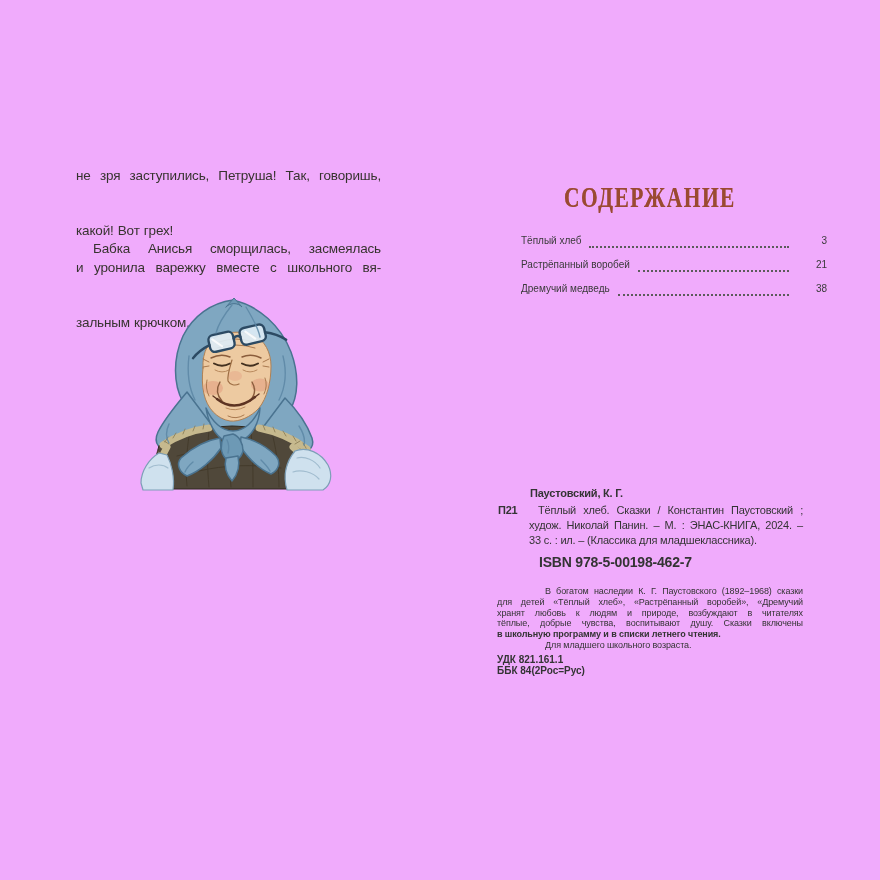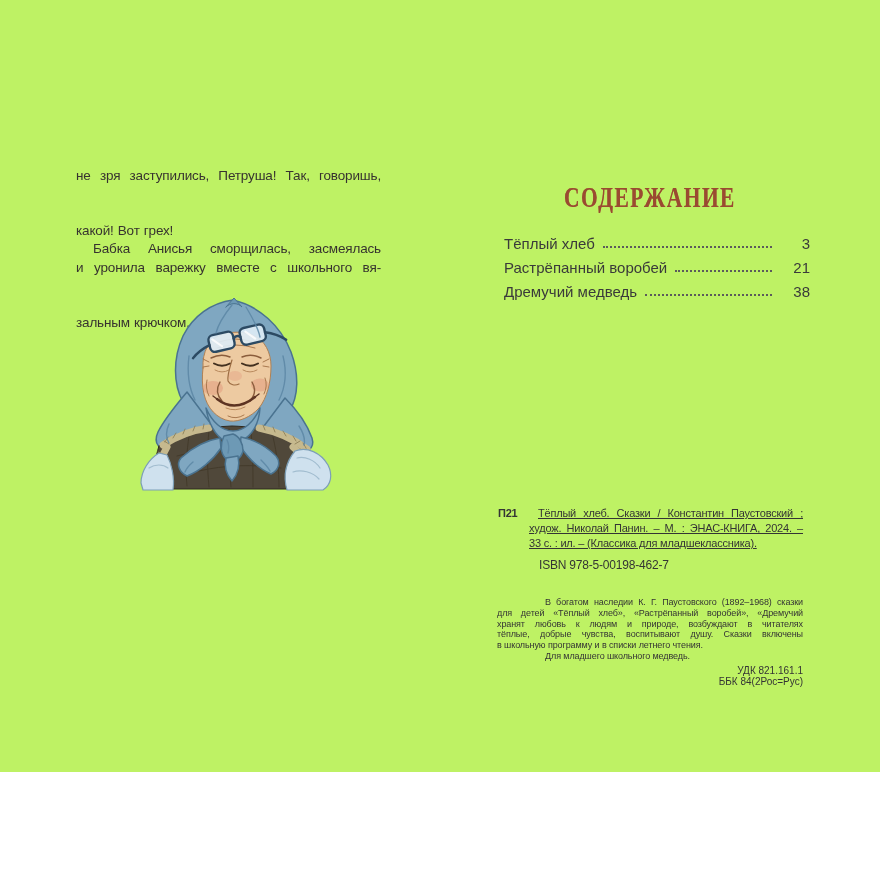--- a/index.html
+++ b/index.html
@@ -1,56 +1,56 @@
 <!DOCTYPE html>
 <html><head>
 <meta charset="utf-8">
 <style>
   html,body{margin:0;padding:0;background:#ffffff;}
-  #canvas{position:relative;width:880px;height:772px;background:#bef264;overflow:hidden;
+  #canvas{position:relative;width:880px;height:880px;background:#f0abfc;overflow:hidden;
           font-family:"Liberation Sans",sans-serif;color:#37332f;}
 
   
   .left-text{position:absolute;left:76px;top:167px;width:305px;
              font-size:13.5px;line-height:18.7px;letter-spacing:-0.15px;word-spacing:0.5px;}
   .tline{text-align:justify;text-align-last:justify;white-space:normal;}
   .tline.last{text-align-last:left;margin-top:36px;}
   .tline.indent{padding-left:17px;}
 
   
   .illo{position:absolute;left:129px;top:296px;width:212px;height:196px;}
 
   
   .toc-heading{position:absolute;left:497px;top:181px;width:306px;text-align:center;
                font-family:"Liberation Serif",serif;font-weight:700;font-size:29px;
                letter-spacing:2px;transform:scaleX(0.74);transform-origin:50% 50%;
                text-shadow:0 0 0.4px rgba(154,74,49,.6);}
-  .toc-list{position:absolute;left:504px;top:235px;width:306px;font-size:15px;color:#3a3a3a;}
+  .toc-list{position:absolute;left:521px;top:235px;width:306px;font-size:10px;color:#3a3a3a;}
   .toc-row{display:flex;align-items:baseline;margin-bottom:9.5px;height:14.5px;}
   .toc-title{white-space:nowrap;}
   .toc-dots{flex:1;border-bottom:2px dotted #5b5b5b;margin:0 12px 2px 8px;align-self:flex-end;}
   .toc-page{width:26px;text-align:right;}
 
   
   .imprint{position:absolute;left:497px;top:486px;width:306px;font-size:11px;
            line-height:15px;color:#343434;letter-spacing:-0.2px;}
   .imp-author{font-weight:700;margin-left:33px;}
-  .imp-ref{position:relative;margin-top:20px;text-decoration:underline;}
+  .imp-ref{position:relative;margin-top:2px;}
   .imp-code{position:absolute;left:1px;top:0;font-weight:700;}
   .imp-desc{margin-left:32px;width:274px;}
   .dline{text-align:justify;text-align-last:justify;}
   .dline.first{text-indent:9px;}
   .dline.last{text-align-last:left;}
-  .imp-isbn{font-weight:400;margin:7px 0 0 42px;font-size:12px;}
-  .annotation{margin-top:24px;font-size:9px;line-height:10.8px;letter-spacing:-0.1px;}
+  .imp-isbn{font-weight:700;margin:7px 0 0 42px;font-size:14px;}
+  .annotation{margin-top:16px;font-size:9px;line-height:10.8px;letter-spacing:-0.1px;}
   .aline{text-align:justify;text-align-last:justify;}
   .aline.first{text-indent:48px;}
-  .aline.last{text-align-last:left;}
+  .aline.last{text-align-last:left;font-weight:bold;}
   .audience{text-indent:48px;}
-  .udcbbk{margin-top:3px;text-align:right;font-weight:400;font-size:10px;line-height:11.5px;
+  .udcbbk{margin-top:3px;text-align:left;font-weight:700;font-size:10px;line-height:11.5px;
           letter-spacing:0;}
 </style>
 </head>
 <body>
 
 <div id="canvas">
 
   <div class="left-text">
     <div class="tline">не зря заступились, Петруша! Так, говоришь,</div>
     <div class="tline last">какой! Вот грех!</div>
@@ -183,36 +183,37 @@
       <span class="toc-page">21</span>
     </div>
     <div class="toc-row">
       <span class="toc-title">Дремучий медведь</span>
       <span class="toc-dots"></span>
       <span class="toc-page">38</span>
     </div>
   </div>
 
   <div class="imprint">
+    <div class="imp-author">Паустовский, К. Г.</div>
     <div class="imp-ref">
       <span class="imp-code">П21</span>
       <div class="imp-desc">
         <div class="dline first">Тёплый хлеб. Сказки / Константин Паустовский ;</div>
         <div class="dline">худож. Николай Панин. – М. : ЭНАС-КНИГА, 2024. –</div>
         <div class="dline last">33 с. : ил. – (Классика для младшеклассника).</div>
       </div>
     </div>
     <div class="imp-isbn">ISBN 978-5-00198-462-7</div>
     <div class="annotation">
       <div class="aline first">В богатом наследии К. Г. Паустовского (1892–1968) сказки</div>
       <div class="aline">для детей «Тёплый хлеб», «Растрёпанный воробей», «Дремучий</div>
       <div class="aline">хранят любовь к людям и природе, возбуждают в читателях</div>
       <div class="aline">тёплые, добрые чувства, воспитывают душу. Сказки включены</div>
       <div class="aline last">в школьную программу и в списки летнего чтения.</div>
-      <div class="audience">Для младшего школьного медведь.</div>
+      <div class="audience">Для младшего школьного возраста.</div>
     </div>
     <div class="udcbbk">
       <div>УДК 821.161.1</div>
       <div>ББК 84(2Рос=Рус)</div>
     </div>
   </div>
 
 </div>
 
 </body></html>

